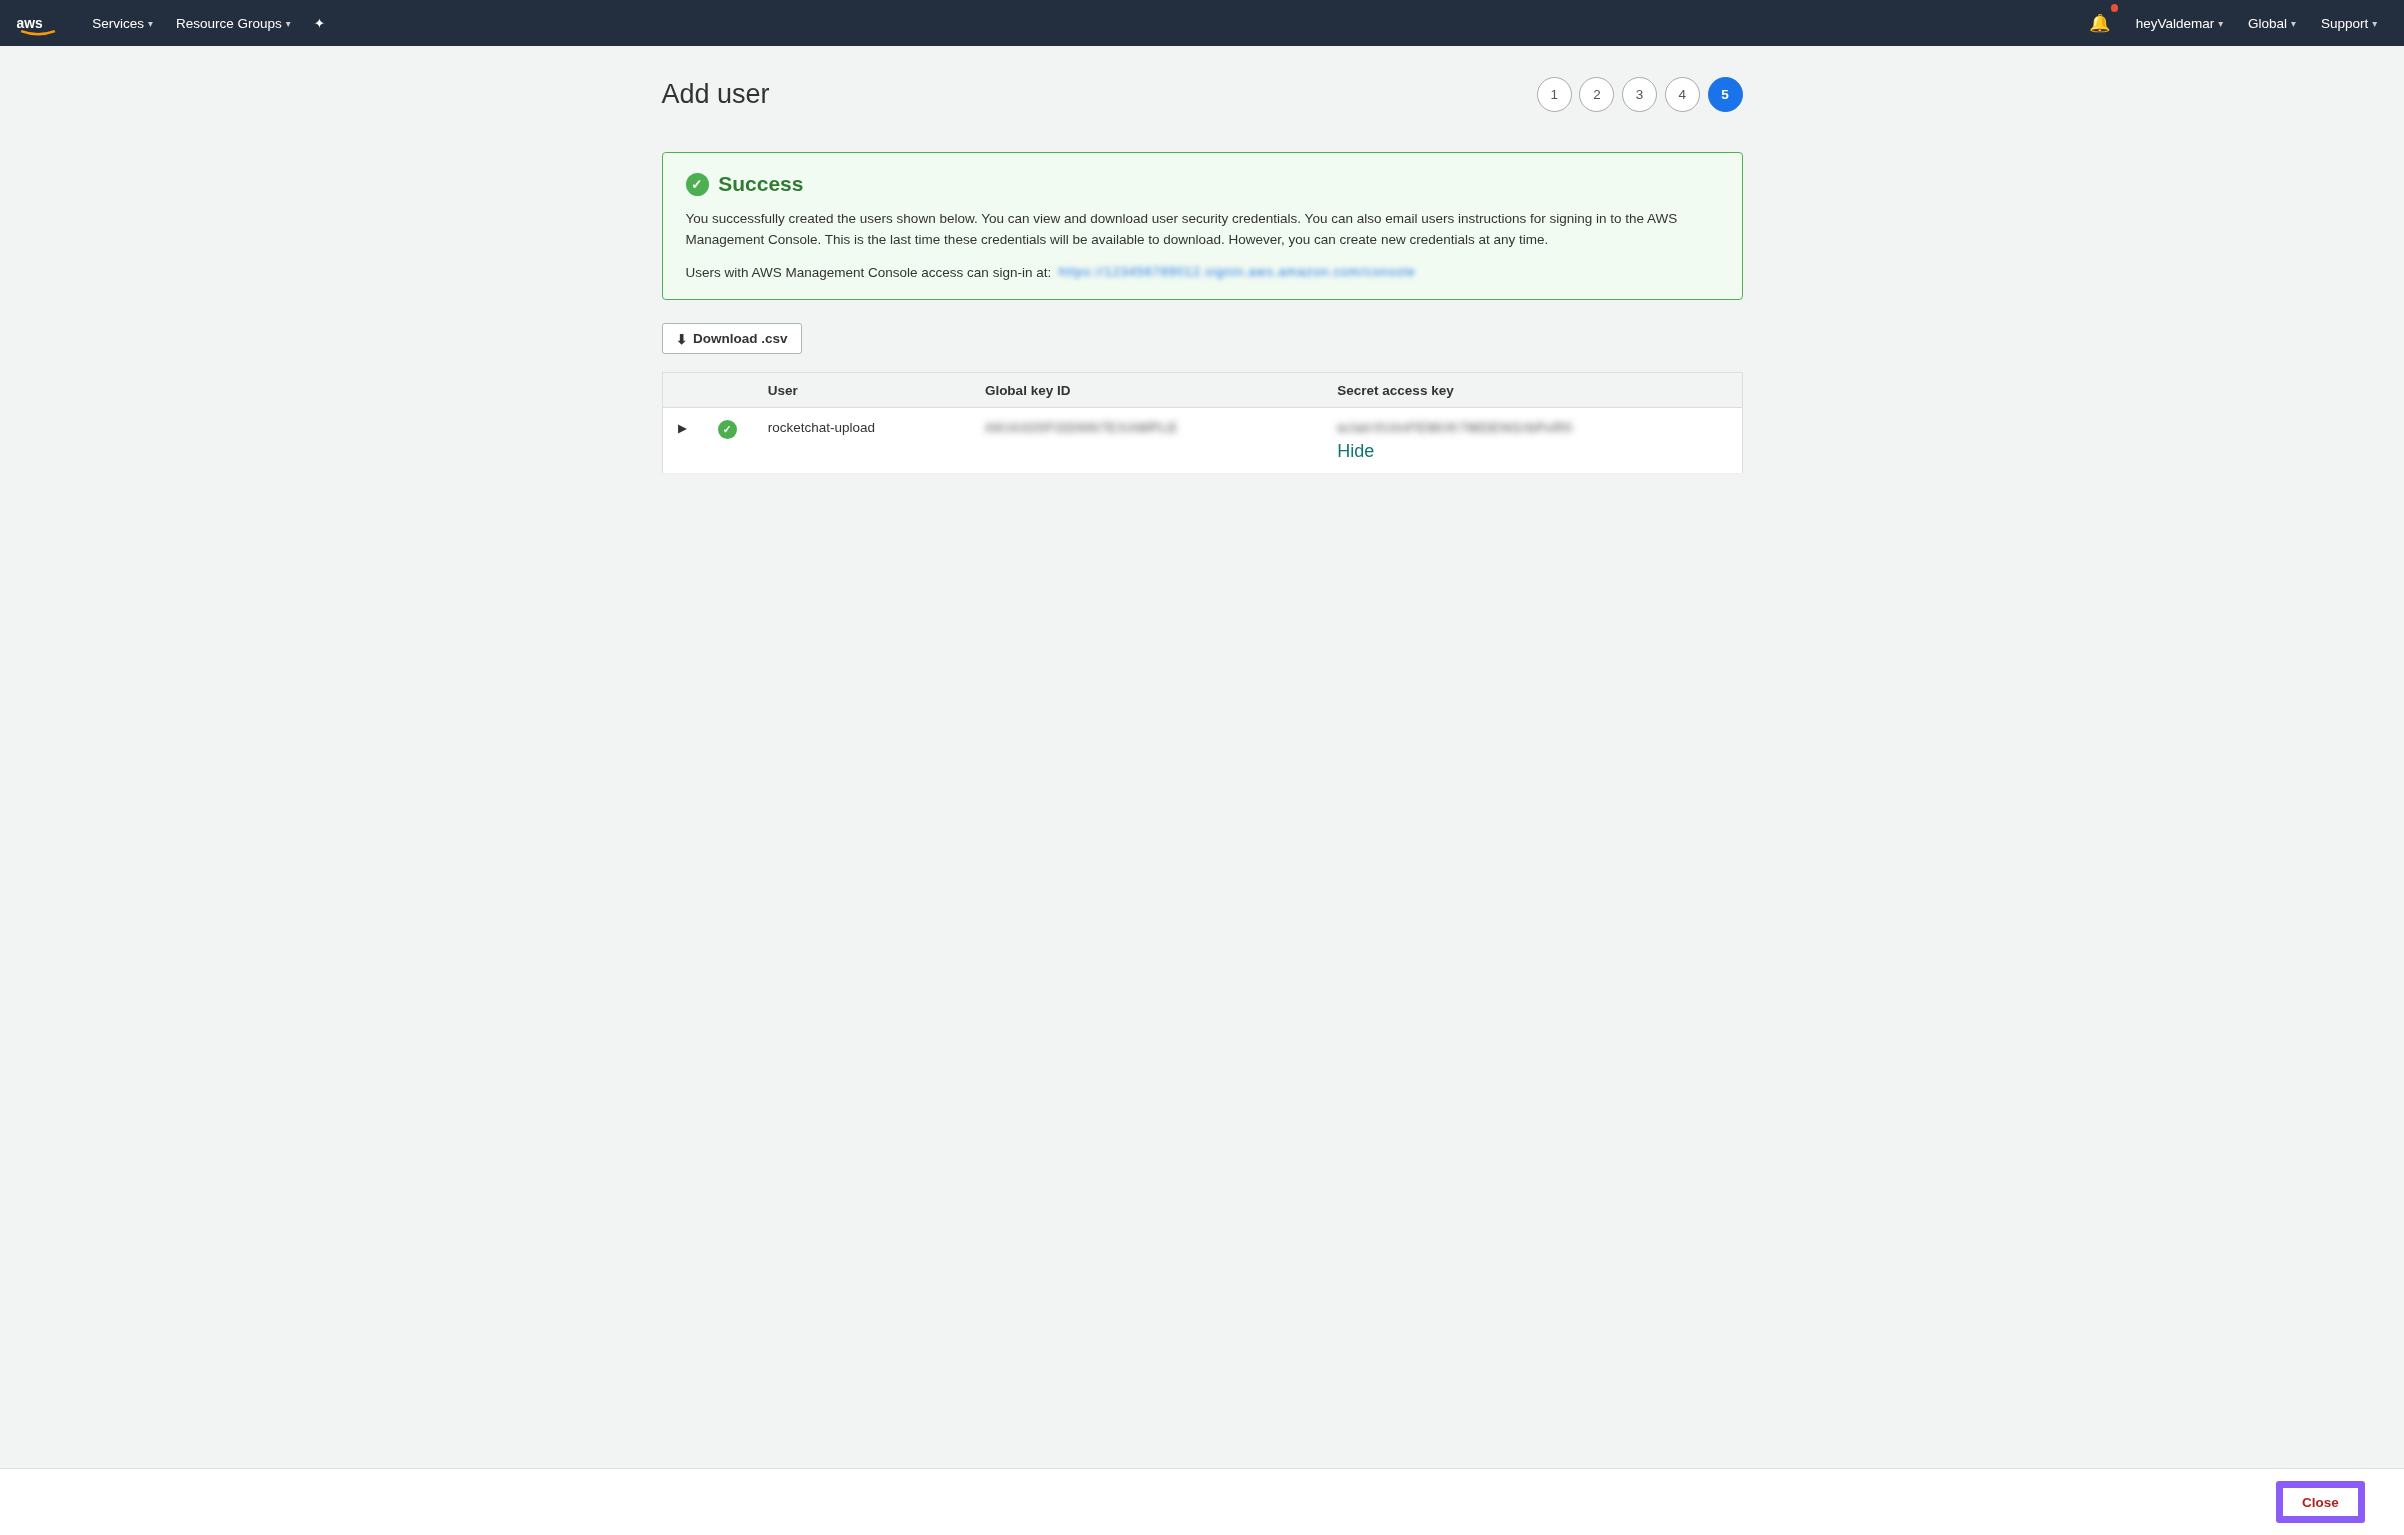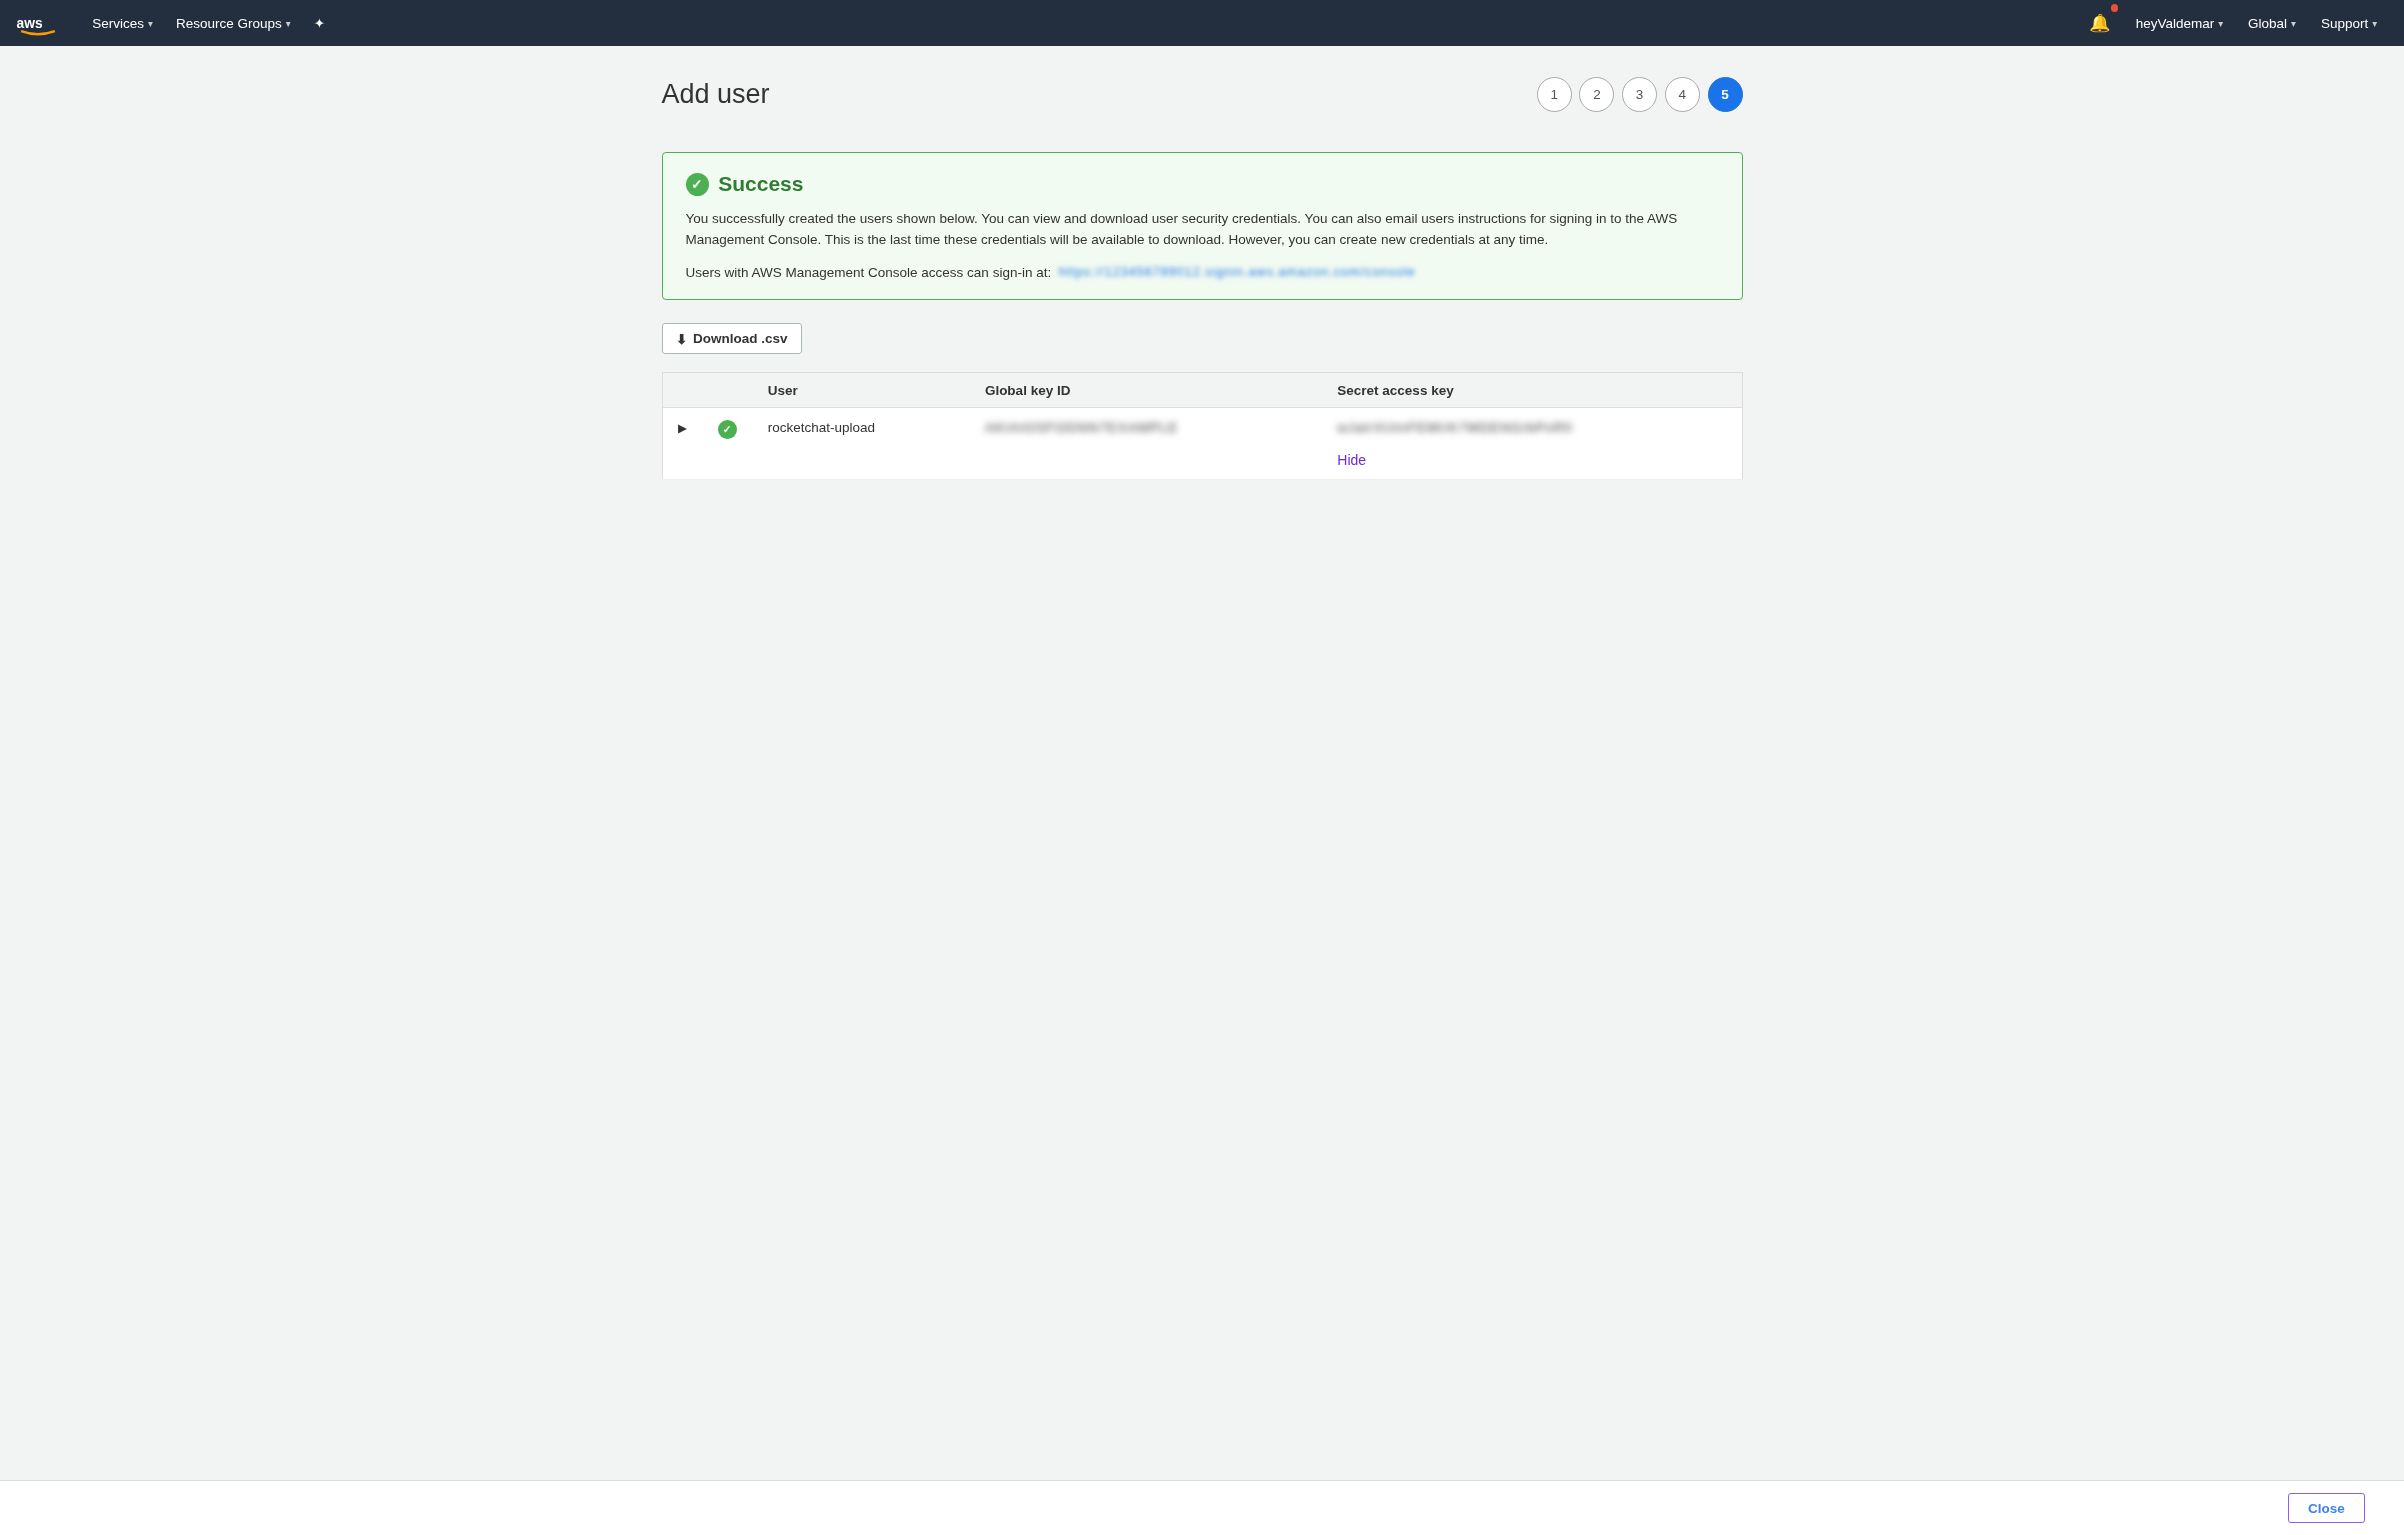--- a/index.html
+++ b/index.html
@@ -197,47 +197,47 @@
       font-size: 10.6px;
       font-weight: 700;
     }
     .blurred {
       filter: blur(3.9px);
       user-select: none;
       letter-spacing: 1px;
       color: #333;
     }
     .hide-link {
-      color: #6d28d9;
+      color: #0f766e;
       cursor: pointer;
       display: block;
-      margin-top: 17px;
-      font-size: 14px;
+      margin-top: 6px;
+      font-size: 18px;
     }
 
     
     .page-footer {
       position: fixed;
       bottom: 0;
       left: 0;
       right: 0;
       background: #fff;
       border-top: 1px solid #ddd;
       padding: 11.6px 39px;
       display: flex;
       justify-content: flex-end;
     }
     .close-btn {
       padding: 6.8px 19.3px;
       background: #fff;
-      border: 1px solid #8b5cf6;
+      border: 7px solid #8b5cf6;
       border-radius: 2.9px;
       font-size: 13.5px;
       font-weight: 600;
-      color: #3b82f6;
+      color: #b91c1c;
       cursor: pointer;
     }
   </style>
 </head>
 <body>
 
 <nav class="navbar">
   <div class="navbar-logo">
     <svg viewBox="0 0 60 36" fill="none" xmlns="http://www.w3.org/2000/svg" style="font-size:14px">
 

